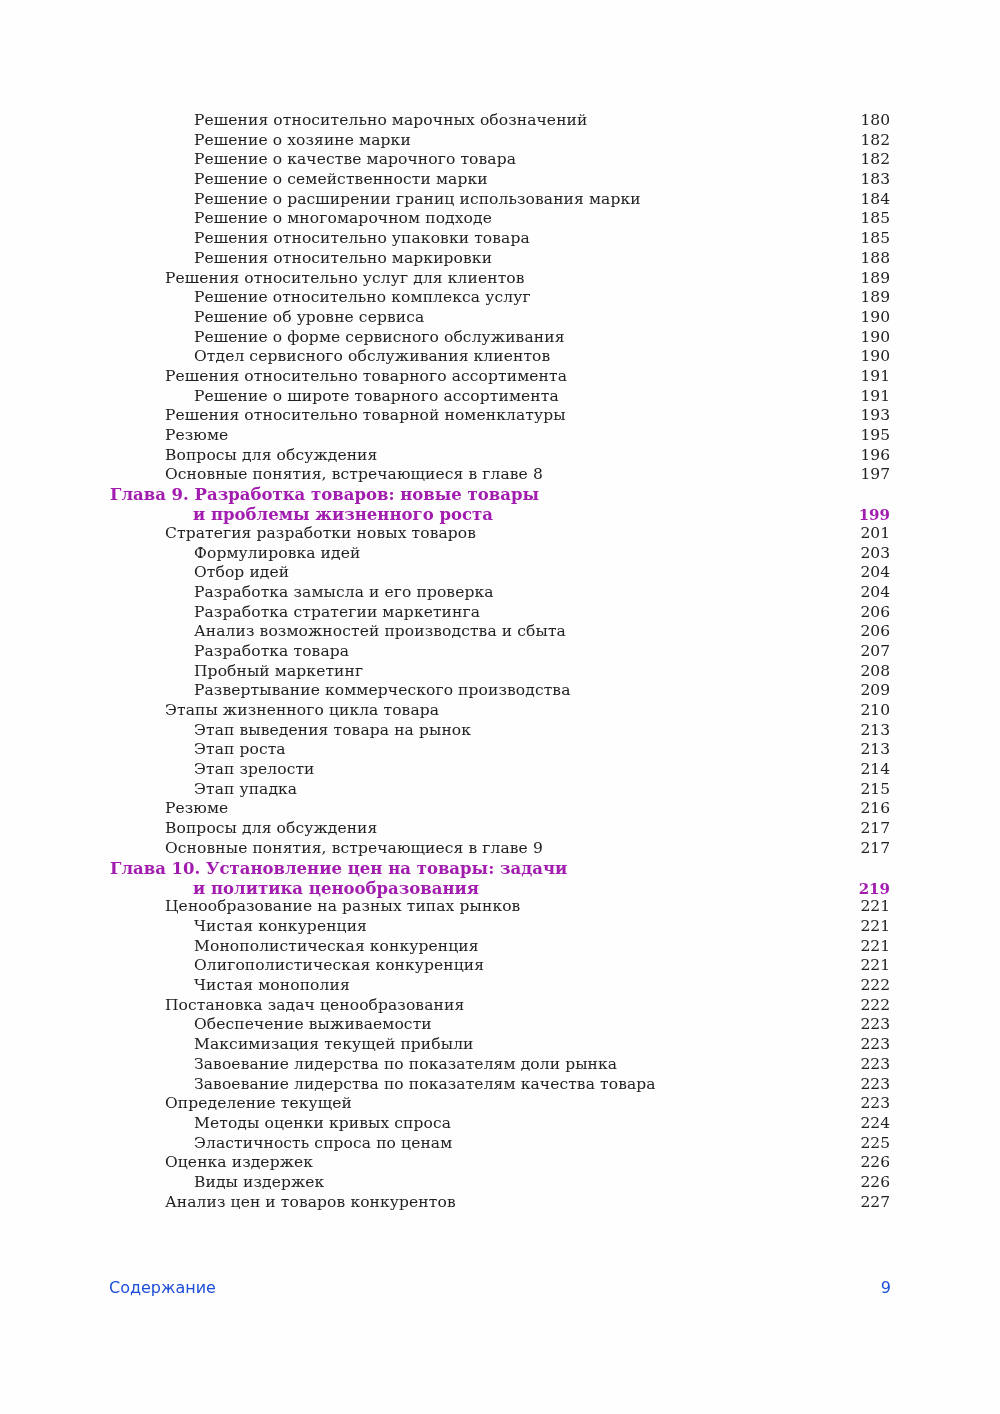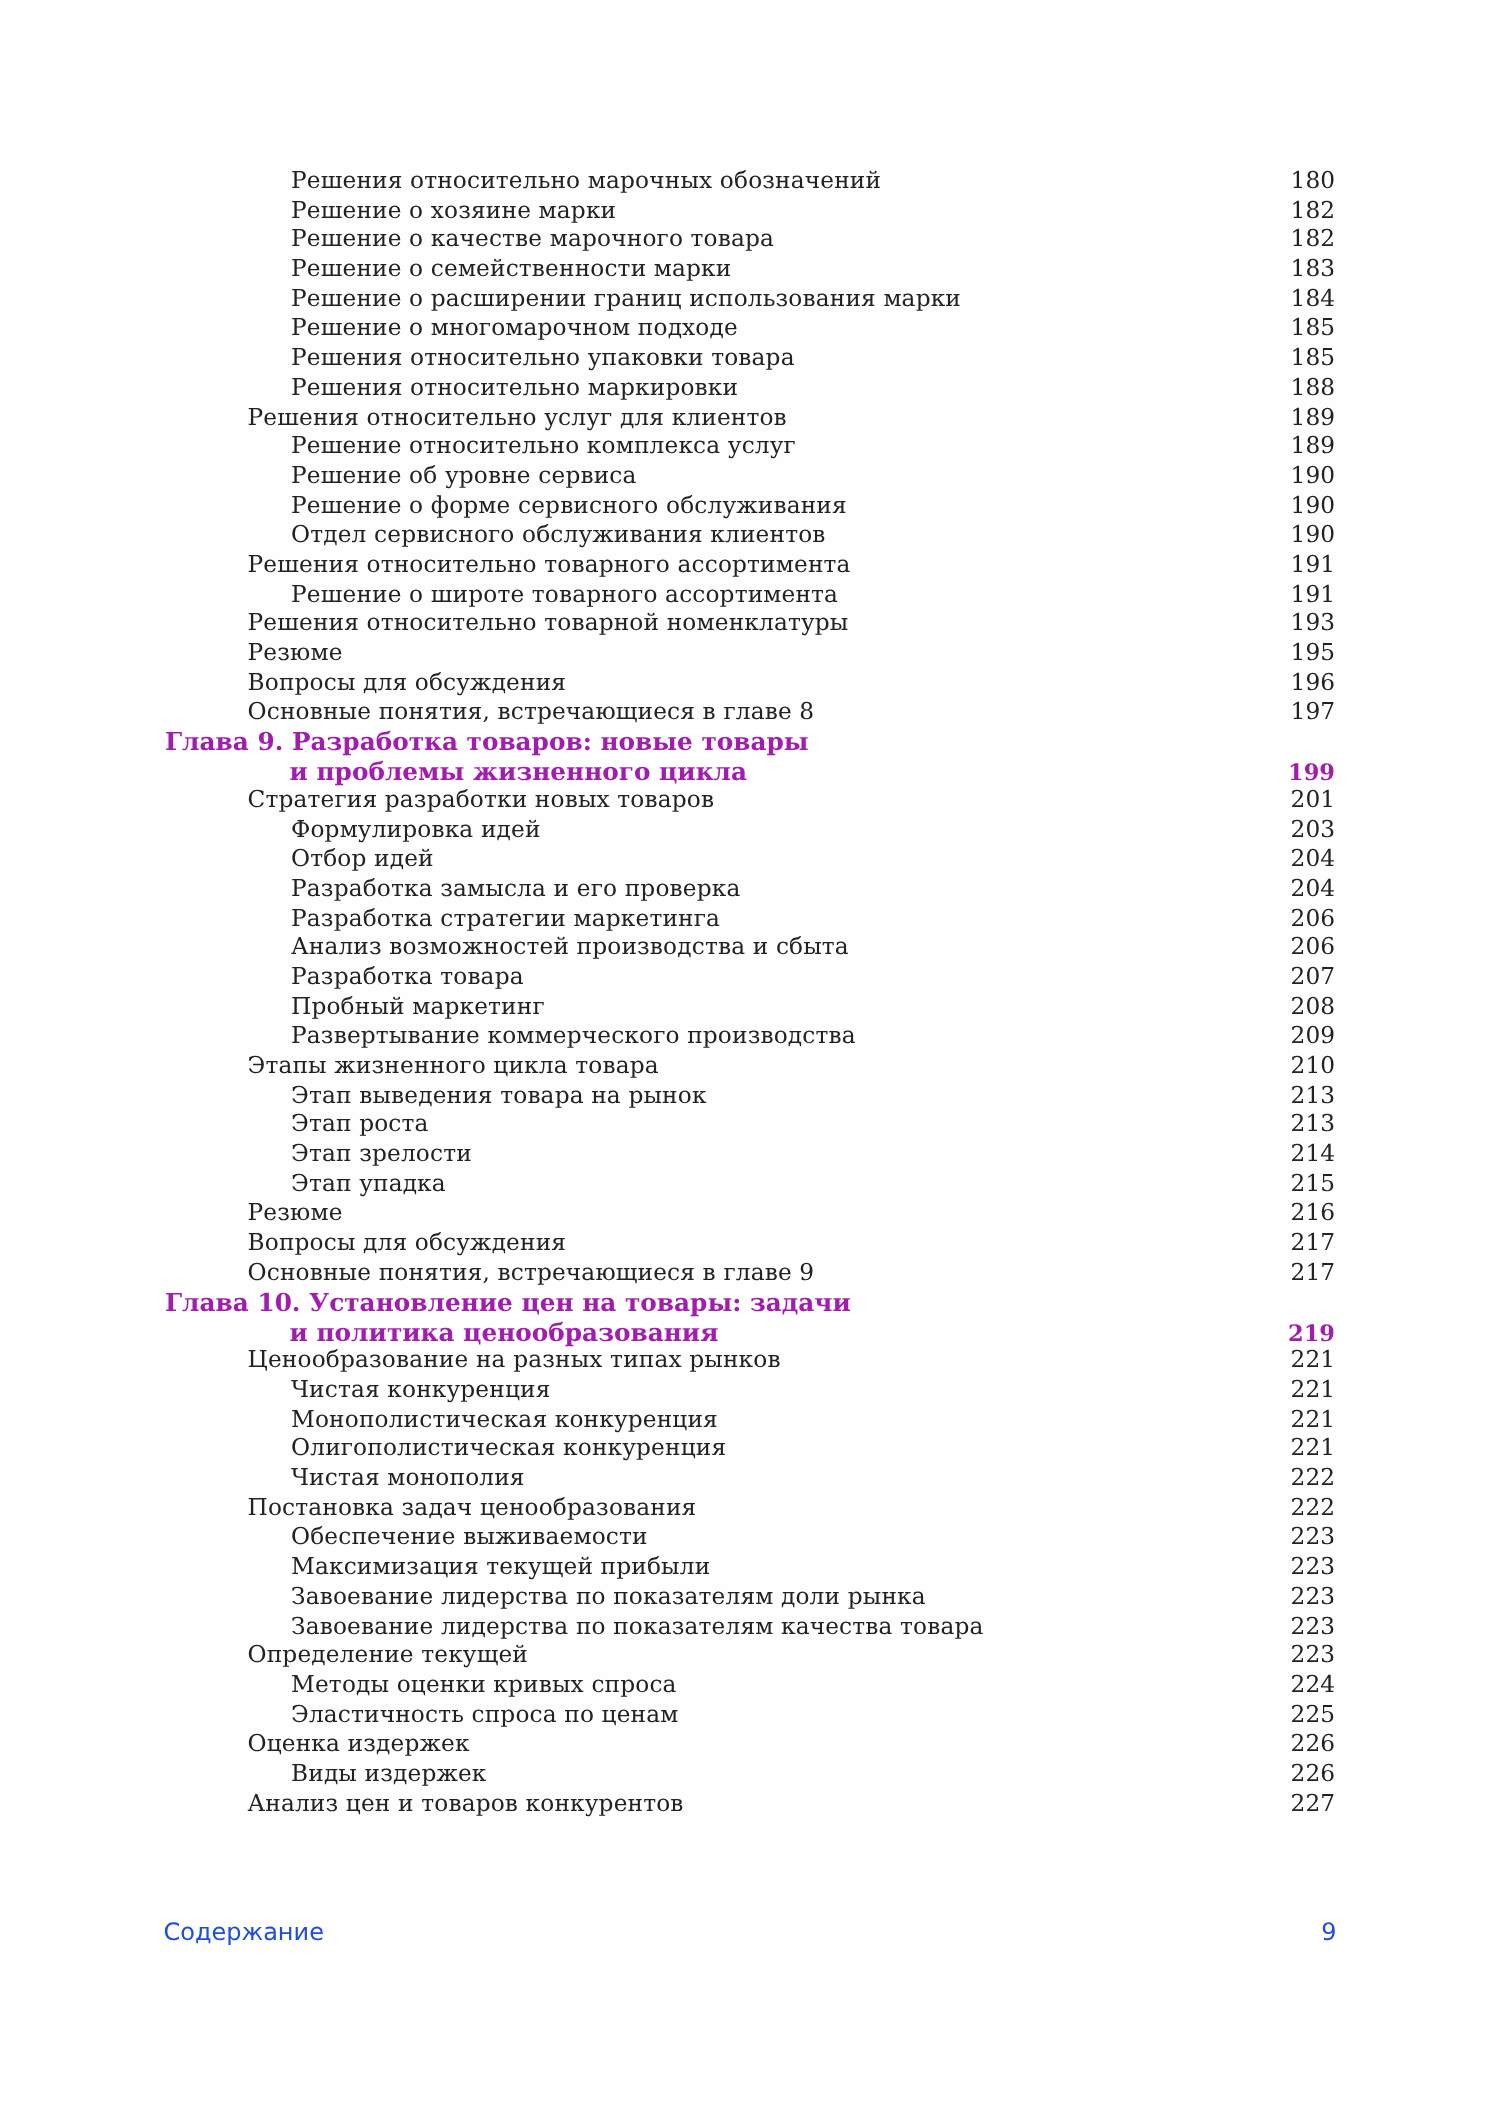--- a/index.html
+++ b/index.html
@@ -98,21 +98,21 @@
           <span class="p">196</span>
         </div>
         <div class="row lvl1">
           <span class="t">Основные понятия, встречающиеся в главе 8</span>
           <span class="p">197</span>
         </div>
       </div>
 
     <div class="chapter">
       <span class="l1">Глава 9. Разработка товаров: новые товары</span>
-      <span class="l2">и проблемы жизненного цикла</span>
+      <span class="l2">и проблемы жизненного роста</span>
       <span class="p">199</span>
     </div>
 
     <div>
         <div class="row lvl1">
           <span class="t">Стратегия разработки новых товаров</span>
           <span class="p">201</span>
         </div>
         <div class="row lvl2">
           <span class="t">Формулировка идей</span>

